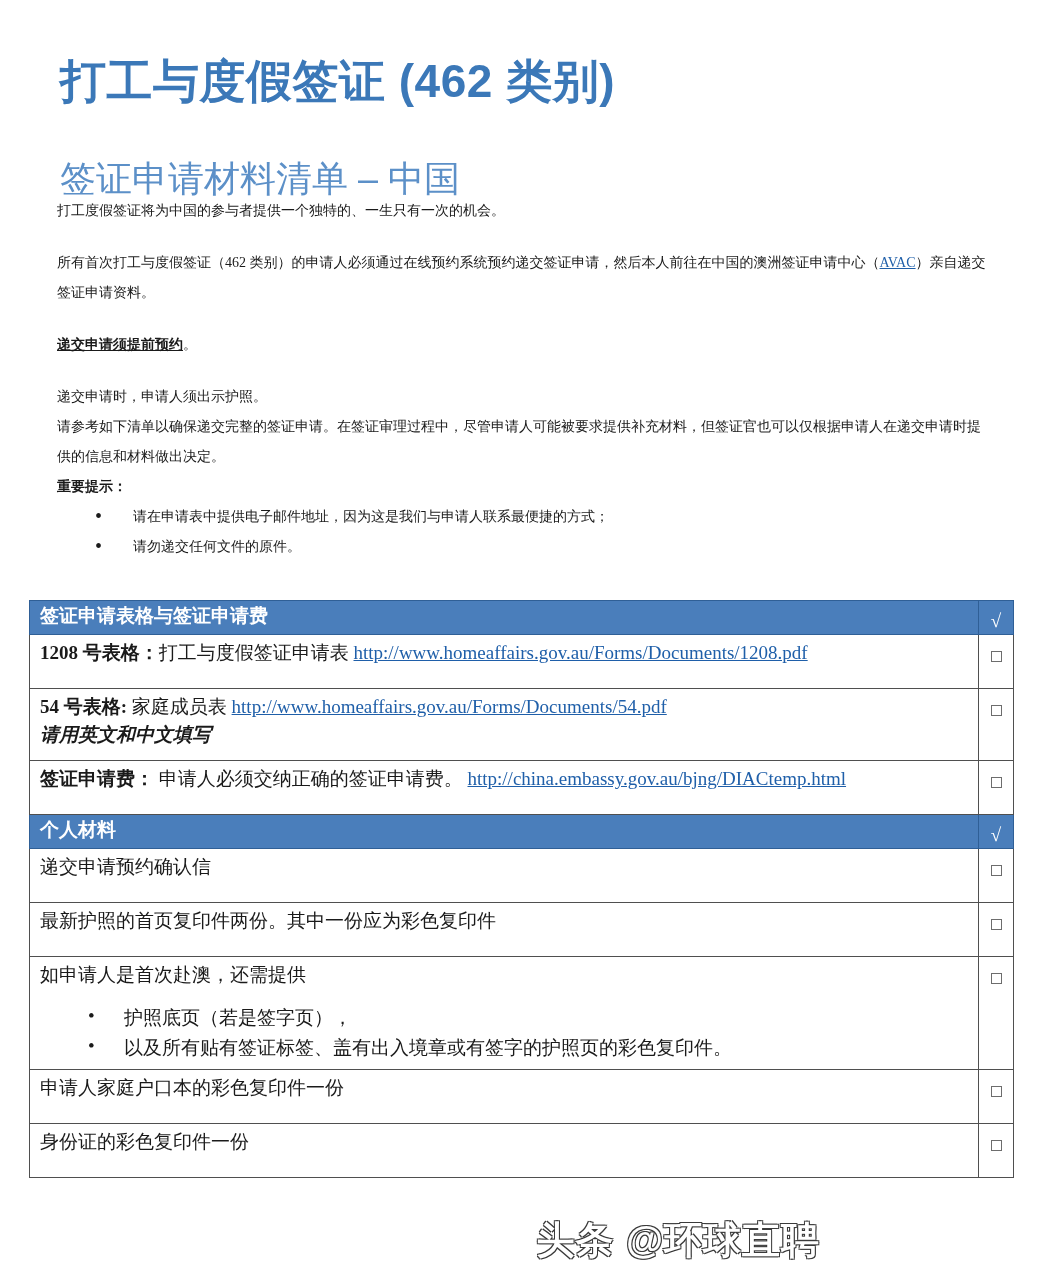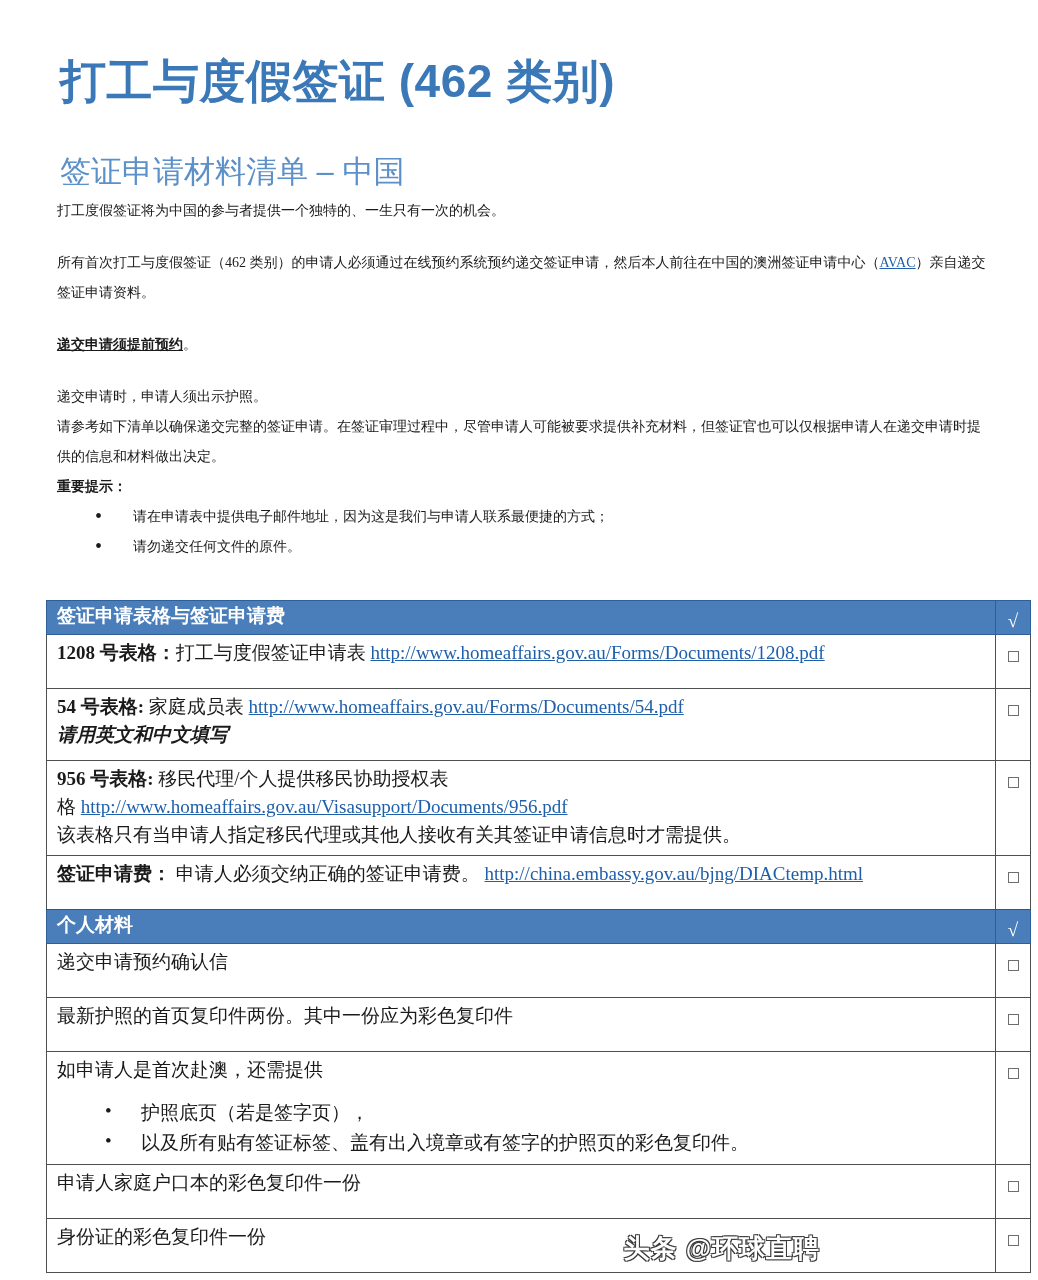--- a/index.html
+++ b/index.html
@@ -35,21 +35,21 @@
     font-weight: bold;
     color: #3b78b8;
     letter-spacing: 0.5px;
     white-space: nowrap;
   }
   .doc-subtitle {
     position: absolute;
     left: 60px;
     top: 125px;
     font-family: "Liberation Sans", "DejaVu Sans", sans-serif;
-    font-size: 31px;
+    font-size: 36px;
     font-weight: normal;
     color: #5c90c8;
     white-space: nowrap;
   }
 
   
   .intro {
     position: absolute;
     left: 57px;
     top: 196px;
@@ -89,21 +89,21 @@
     font-size: 20px;
   }
   a.doclink {
     color: #1f5fa9;
     text-decoration: underline;
   }
 
   
   .checklist {
     position: absolute;
-    left: 46px;
+    left: 29px;
     top: 600px;
     width: 984px;
     border-collapse: collapse;
     table-layout: fixed;
     font-size: 19px;
     border-radius: 11px;
   }
   .checklist col.c-main { width: 949px; }
   .checklist col.c-tick { width: 35px; }
 
@@ -168,21 +168,21 @@
     top: -2px;
     font-size: 19px;
   }
 
   
   .watermark {
     position: absolute;
     right: 16px;
     bottom: 14px;
     font-family: "Liberation Sans", "DejaVu Sans", sans-serif;
-    font-size: 26px;
+    font-size: 38px;
     font-weight: bold;
     color: #ffffff;
     text-shadow:
       -1px -1px 0 #3a3a3a,
        1px -1px 0 #3a3a3a,
       -1px  1px 0 #3a3a3a,
        1px  1px 0 #3a3a3a;
     letter-spacing: 1px;
     white-space: nowrap;
     pointer-events: none;
@@ -232,28 +232,20 @@
       </tr>
 
       <tr class="row-tall-2">
         <td>
           <span class="strong">54 号表格:</span><span> 家庭成员表  </span><a class="doclink" href="#">http://www.homeaffairs.gov.au/Forms/Documents/54.pdf</a>
           <div class="bolditalic">请用英文和中文填写</div>
         </td>
         <td class="tick"><span class="checkbox"></span></td>
       </tr>
 
-      <tr>
-        <td>
-          <span class="strong">956 号表格:</span><span> 移民代理/个人提供移民协助授权表</span>
-          <div><span>格 </span><a class="doclink" href="#">http://www.homeaffairs.gov.au/Visasupport/Documents/956.pdf</a></div>
-          <div>该表格只有当申请人指定移民代理或其他人接收有关其签证申请信息时才需提供。</div>
-        </td>
-        <td class="tick"><span class="checkbox"></span></td>
-      </tr>
 
       <tr class="row-tall-1">
         <td>
           <span class="strong">签证申请费：</span><span> 申请人必须交纳正确的签证申请费。 </span><a class="doclink" href="#">http://china.embassy.gov.au/bjng/DIACtemp.html</a>
         </td>
         <td class="tick"><span class="checkbox"></span></td>
       </tr>
 
       <tr class="sec-head">
         <td>个人材料</td>

